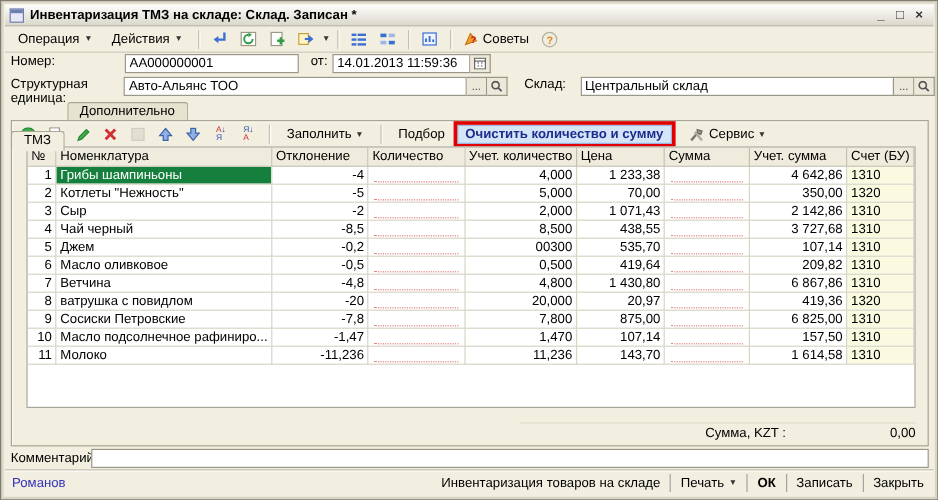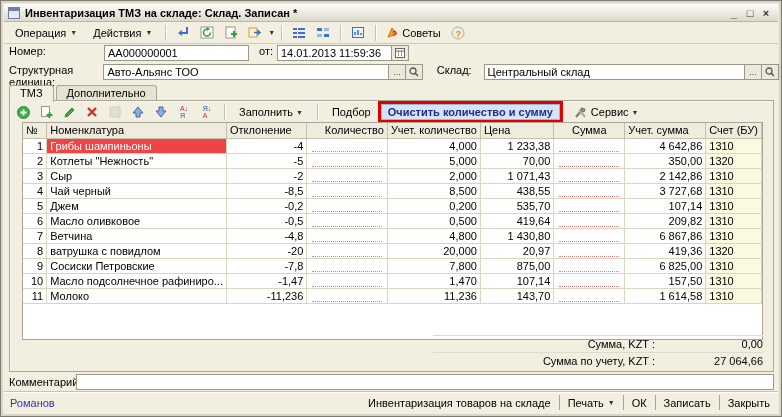--- a/index.html
+++ b/index.html
@@ -25,57 +25,57 @@
   .fields{position:absolute;left:3px;top:44px;right:3px;height:40px;}
   .frow{position:absolute;height:17px;display:flex;align-items:flex-start;}
   .flabel{color:#000;}
   .tinput{height:16px;border:1px solid #9a9786;background:#fff;box-sizing:border-box;font-family:"Liberation Sans",sans-serif;
           font-size:11px;padding:0 3px;outline:none;}
   .fbtn{width:17px;height:16px;border:1px solid #9a9786;border-left:none;background:#ece9da;display:flex;
         align-items:center;justify-content:center;box-sizing:border-box;font-size:9px;color:#444;}
   
   .tabs{position:absolute;left:8px;top:84px;height:16px;display:flex;gap:2px;z-index:3;}
   .tab{padding:1px 10px 0;border:1px solid #a9a695;border-bottom:none;border-radius:3px 3px 0 0;background:#e6e3d1;height:15px;box-sizing:border-box;}
-  .tab.active{background:#f2efe0;height:17px;}
+  .tab.active{background:#f2efe0;height:17px;margin-top:24px;}
   
   .panel{position:absolute;left:8px;top:99px;right:7px;bottom:44px;border:1px solid #a9a695;background:#f2efe0;
          box-shadow:inset 1px 1px 0 #fbf9ef;}
   .grid-toolbar{position:absolute;left:3px;top:1px;right:3px;height:20px;display:flex;align-items:center;gap:3px;}
   .gico{width:18px;height:16px;display:flex;align-items:center;justify-content:center;border:1px solid transparent;}
   .gbtn{padding:1px 6px;display:flex;align-items:center;gap:3px;border:1px solid transparent;white-space:nowrap;}
   .gbtn.hl{background:#d6e4f7;border:1px solid #9ab4dd;color:#1a2c8d;}
   .red-frame{outline:3px solid #e00000;outline-offset:0px;}
   .sort-ico{font-size:7px;line-height:7px;text-align:left;}
   .sort-ico .ra{color:#c23030;} .sort-ico .rb{color:#2b4fae;}
   
   .grid-wrap{position:absolute;left:12px;top:21px;right:10px;height:216px;background:#fff;border:1px solid #a9a695;overflow:hidden;}
   .tbl{display:table;table-layout:fixed;border-collapse:collapse;}
   .tr{display:table-row;}
   .th,.td{display:table-cell;height:15px;box-sizing:border-box;padding:0 3px;border-right:1px solid #d8d5c5;
           border-bottom:1px solid #d8d5c5;white-space:nowrap;overflow:hidden;vertical-align:middle;font-size:11px;}
   .th{background:#efecdd;border-right-color:#c3c0ae;border-bottom-color:#c3c0ae;}
-  .c0{width:27px;} .c1{width:123px;} .c2{width:88px;} .c3{width:90px;text-align:right;} .c4{width:91px;}
-  .c5{width:89px;} .c6{width:90px;text-align:center;} .c7{width:90px;} .c8{width:51px;}
+  .c0{width:27px;} .c1{width:123px;} .c2{width:88px;} .c3{width:90px;} .c4{width:91px;}
+  .c5{width:89px;} .c6{width:90px;} .c7{width:90px;} .c8{width:51px;}
   .num{text-align:right;}
-  .td.sel{background:#ef4444;color:#fff;}
+  .td.sel{background:#15803d;color:#fff;}
   .td.acct{background:#fafae1;}
   .redline{display:block;height:12px;border-bottom:1px dotted #e08080;margin:0 2px;}
   
   .totals{position:absolute;right:10px;bottom:2px;width:330px;}
   .total-row{display:flex;justify-content:flex-end;align-items:center;height:16px;border-top:1px solid #dedbc9;}
   .total-label{margin-right:18px;}
   .total-value{width:90px;text-align:right;font-weight:normal;}
   
   .comment-row{position:absolute;left:8px;right:7px;bottom:26px;height:17px;display:flex;align-items:center;}
   .statusbar{position:absolute;left:3px;right:3px;bottom:3px;height:21px;border-top:1px solid #c6c2b2;
              display:flex;align-items:center;box-shadow:inset 0 1px 0 #fff;}
   .author{color:#3333bb;padding:0 6px;flex:1;}
   .sb-item{padding:0 8px;border-left:1px solid #a3a3a3;display:flex;align-items:center;gap:4px;height:15px;}
   .sb-static{padding:0 8px;}
-  .bold{font-weight:normal;text-align:right;}
+  .bold{font-weight:bold;text-align:right;}
   svg{display:block;}
 </style>
 </head>
 <body>
 
 <div class="window">
 
   <div class="titlebar">
     <span class="title-icon"></span>
     <span class="title-text">Инвентаризация ТМЗ на складе: Склад. Записан *</span>
@@ -344,21 +344,21 @@
               <div class="td c7 num">3 727,68</div>
               <div class="td c8 acct">1310</div>
             </div>
             <div class="tr">
               <div class="td c0 num">5</div>
               <div class="td c1">Джем</div>
               <div class="td c2 num">-0,2</div>
               <div class="td c3">
                 <span class="redline"></span>
               </div>
-              <div class="td c4 num">0,200</div>
+              <div class="td c4 num">00300</div>
               <div class="td c5 num">535,70</div>
               <div class="td c6">
                 <span class="redline"></span>
               </div>
               <div class="td c7 num">107,14</div>
               <div class="td c8 acct">1310</div>
             </div>
             <div class="tr">
               <div class="td c0 num">6</div>
               <div class="td c1">Масло оливковое</div>
@@ -450,24 +450,20 @@
               <div class="td c8 acct">1310</div>
             </div>
           </div>
       </div>
     </div>
 
     <div class="totals">
       <div class="total-row">
         <span class="total-label">Сумма, KZT :</span>
         <span class="total-value">0,00</span>
-      </div>
-      <div class="total-row">
-        <span class="total-label">Сумма по учету, KZT :</span>
-        <span class="total-value">27 064,66</span>
       </div>
     </div>
   </div>
 
   <div class="comment-row">
     <span class="flabel" style="width:67px;">Комментарий:</span>
     <input class="tinput" style="flex: 1 1 0%;" value="">
   </div>
 
   <div class="statusbar">

